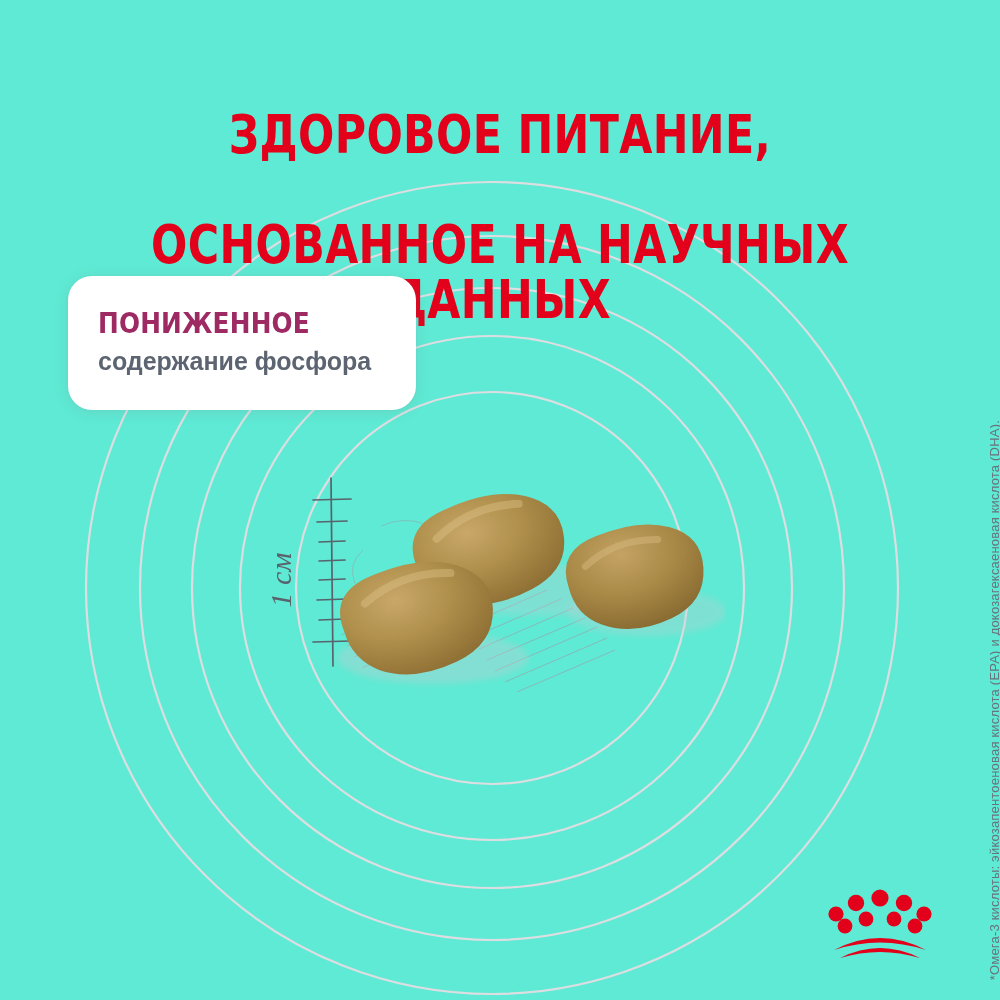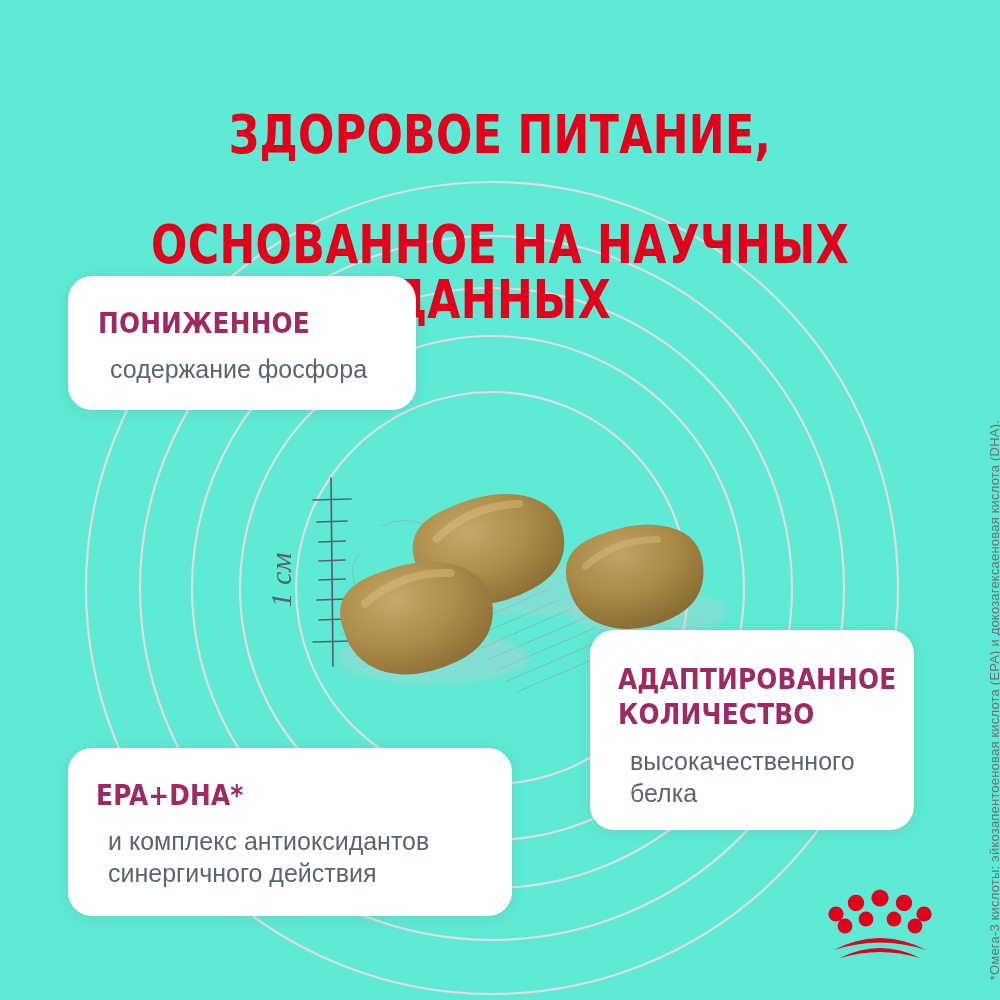--- a/index.html
+++ b/index.html
@@ -65,24 +65,24 @@
     line-height:1.22;
     letter-spacing:0.2px;
     transform:scaleX(0.95);
     transform-origin:0 50%;
     margin:0 0 4px 0;
     white-space:pre-line;
   }
   .card .sub{
     color:#5B6470;
     font-family:"Liberation Sans","DejaVu Sans",sans-serif;
-    font-weight:400;
+    font-weight:700;
     font-size:25px;
     line-height:1.28;
-    margin:12px;
+    margin:0;
     white-space:pre-line;
   }
 
   #card-phosphorus{ left:68px; top:276px;  width:348px; height:134px; padding:30px 0 0 30px; }
   #card-protein  { left:590px; top:630px;  width:324px; height:200px; padding:32px 0 0 28px; }
   #card-epa      { left:68px;  top:748px;  width:444px; height:168px; padding:30px 0 0 28px; }
 
   
   #footnote{
     position:absolute;
@@ -206,32 +206,21 @@
       <path d="M-88,-2 q-8,-42 40,-50 q52,-10 84,8 q32,18 26,50 q-6,34 -46,44 q-46,11 -78,-8 q-24,-16 -26,-44 Z" fill="#6F5524" opacity="0.25" filter="url(#grain)"></path>
       <path d="M-62,-26 q42,-24 90,-12" stroke="#DCC188" stroke-width="8" fill="none" opacity="0.45" stroke-linecap="round"></path>
     </g>
   </svg>
 
   <div class="card" id="card-phosphorus">
     <p class="ttl">ПОНИЖЕННОЕ</p>
     <p class="sub">содержание фосфора</p>
   </div>
 
-  <div class="card" id="card-protein">
-    <p class="ttl">АДАПТИРОВАННОЕ
-КОЛИЧЕСТВО</p>
-    <p class="sub">высокачественного
-белка</p>
-  </div>
-
-  <div class="card" id="card-epa">
-    <p class="ttl">EPA+DHA*</p>
-    <p class="sub">и комплекс антиоксидантов
-синергичного действия</p>
-  </div>
+
 
   <div id="footnote">*Омега-3 кислоты: эйкозапентоеновая кислота (EPA) и докозагексаеновая кислота (DHA).</div>
 
   <svg id="logo" viewBox="0 0 104 72" xmlns="http://www.w3.org/2000/svg" aria-hidden="true">
     <g fill="#E3001B">
       <circle cx="8" cy="26" r="7.6"></circle>
       <circle cx="28" cy="15" r="8.2"></circle>
       <circle cx="52" cy="10" r="8.6"></circle>
       <circle cx="76" cy="15" r="8.2"></circle>
       <circle cx="96" cy="26" r="7.6"></circle>

